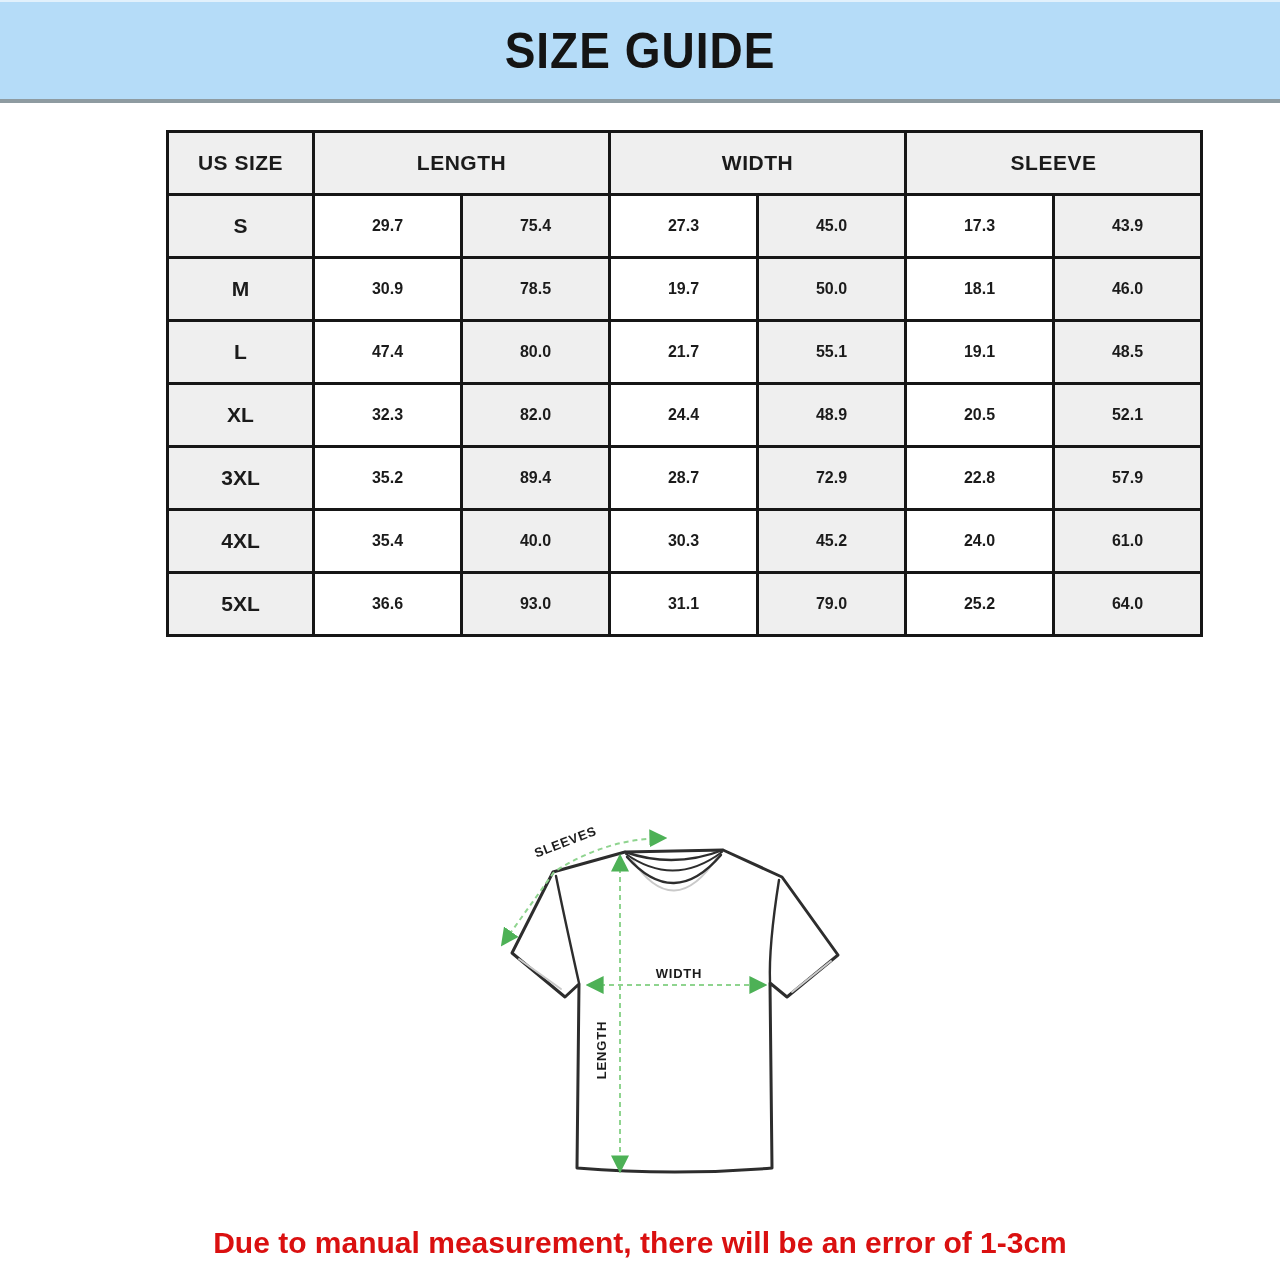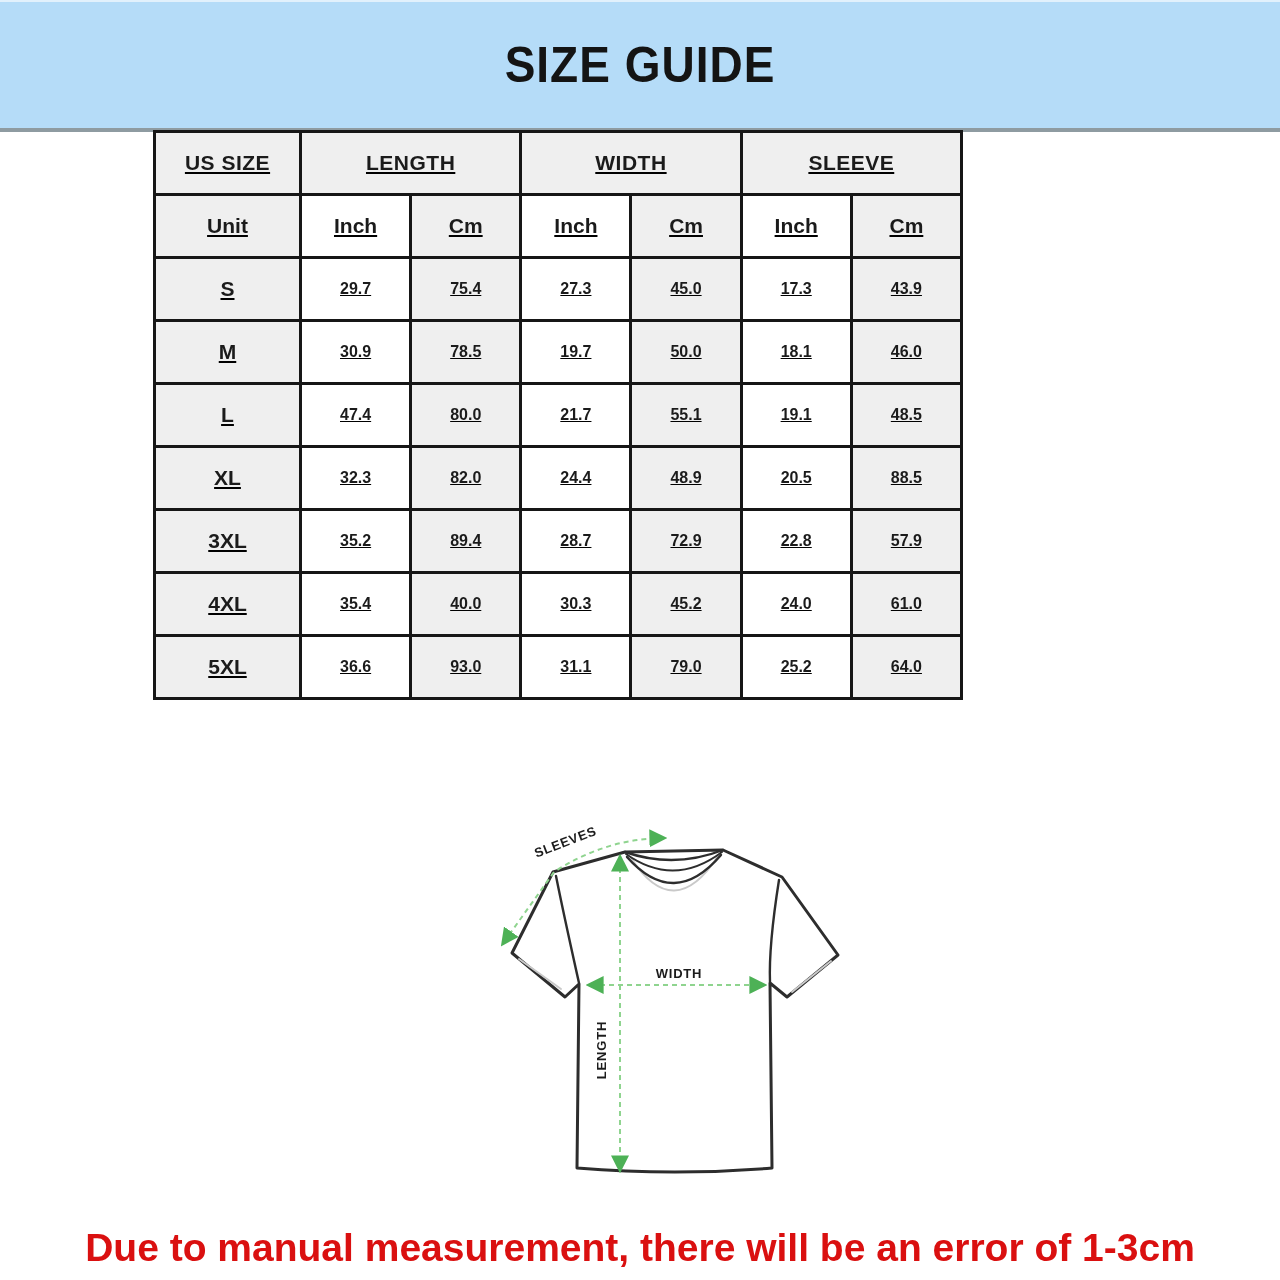--- a/index.html
+++ b/index.html
@@ -16,33 +16,33 @@
     --shirt-soft: #c9c9c9;
   }
   * { box-sizing: border-box; }
   html, body { margin:0; padding:0; }
   body {
     width:1280px; height:1280px; position:relative; overflow:hidden;
     background:#ffffff;
     font-family:"Liberation Sans", sans-serif;
   }
   .banner {
-    position:absolute; top:0; left:0; width:1280px; height:132px;
+    position:absolute; top:0; left:0; width:1280px; height:103px;
     background:var(--banner-bg);
     border-top:2px solid #e2f1fc;
     border-bottom:4px solid var(--banner-border);
     display:flex; align-items:center; justify-content:center;
   }
   .banner h1 {
     margin:0; font-size:46px; font-weight:bold; color:#141414;
     letter-spacing:1px; transform:scaleY(1.08);
   }
   table.size-table {
-    position:absolute; left:153px; top:130px; width:810px;
-    border-collapse:collapse; table-layout:fixed;text-decoration:underline;
+    position:absolute; left:166px; top:130px; width:1037px;
+    border-collapse:collapse; table-layout:fixed;
   }
   .size-table col.c-size { width:146px; }
   .size-table th, .size-table td {
     border:3px solid var(--table-border);
     height:63px; padding:0; text-align:center; vertical-align:middle;
     color:var(--ink); font-weight:bold;
   }
   .size-table thead tr.group-row th { font-size:21px; letter-spacing:0.5px; }
   .size-table thead tr.unit-row th { font-size:21px; }
   .size-table tbody td { font-size:16px; font-weight:bold; }
@@ -61,21 +61,21 @@
     fill:none; stroke:var(--arrow-line); stroke-width:2; stroke-dasharray:5 4;
     marker-start:url(#ah); marker-end:url(#ah);
   }
   #ah path { fill:var(--arrow-head); }
   .diag-label {
     font-family:"Liberation Sans", sans-serif; font-size:13px; font-weight:bold;
     fill:#1c1c1c; letter-spacing:0.8px;
   }
   .note {
     position:absolute; top:1226px; left:0; width:1280px; text-align:center;
-    font-size:39px; font-weight:bold; color:var(--note-color);
+    font-size:30px; font-weight:bold; color:var(--note-color);
   }
 </style>
 </head>
 <body>
 
 <header class="banner">
   <h1>SIZE GUIDE</h1>
 </header>
 
 <table class="size-table">
@@ -87,29 +87,20 @@
       <col>
       <col>
       <col>
   </colgroup>
   <thead>
     <tr class="group-row">
       <th class="shade">US SIZE</th>
       <th class="shade" colspan="2">LENGTH</th>
       <th class="shade" colspan="2">WIDTH</th>
       <th class="shade" colspan="2">SLEEVE</th>
-    </tr>
-    <tr class="unit-row">
-      <th class="shade">Unit</th>
-      <th class="plain">Inch</th>
-      <th class="shade">Cm</th>
-      <th class="plain">Inch</th>
-      <th class="shade">Cm</th>
-      <th class="plain">Inch</th>
-      <th class="shade">Cm</th>
     </tr>
   </thead>
   <tbody>
       <tr>
         <td class="shade size-cell">S</td>
         <td class="plain">29.7</td>
         <td class="shade">75.4</td>
         <td class="plain">27.3</td>
         <td class="shade">45.0</td>
         <td class="plain">17.3</td>
@@ -133,21 +124,21 @@
         <td class="plain">19.1</td>
         <td class="shade">48.5</td>
       </tr>
       <tr>
         <td class="shade size-cell">XL</td>
         <td class="plain">32.3</td>
         <td class="shade">82.0</td>
         <td class="plain">24.4</td>
         <td class="shade">48.9</td>
         <td class="plain">20.5</td>
-        <td class="shade">88.5</td>
+        <td class="shade">52.1</td>
       </tr>
       <tr>
         <td class="shade size-cell">3XL</td>
         <td class="plain">35.2</td>
         <td class="shade">89.4</td>
         <td class="plain">28.7</td>
         <td class="shade">72.9</td>
         <td class="plain">22.8</td>
         <td class="shade">57.9</td>
       </tr>

